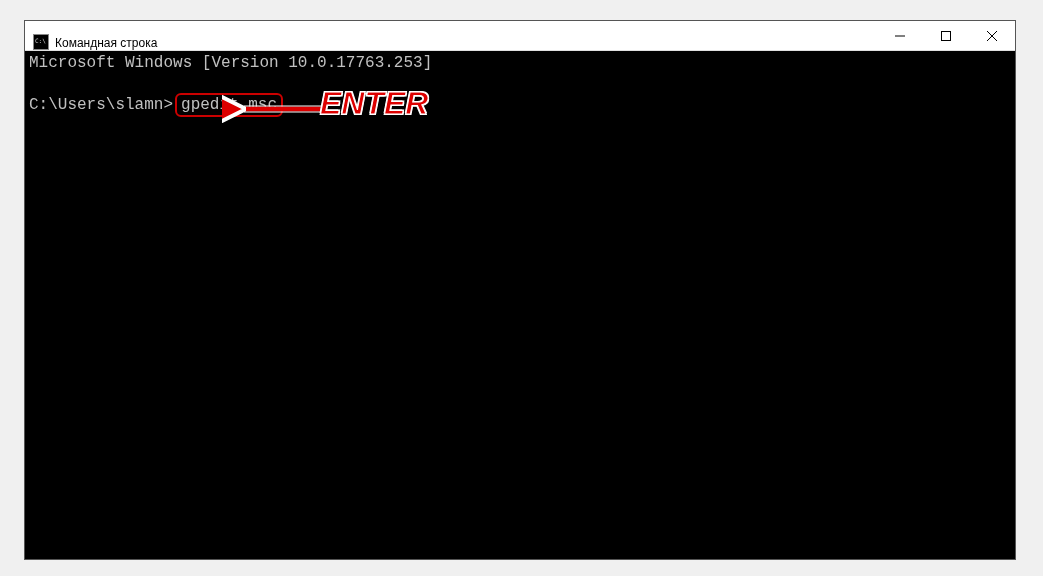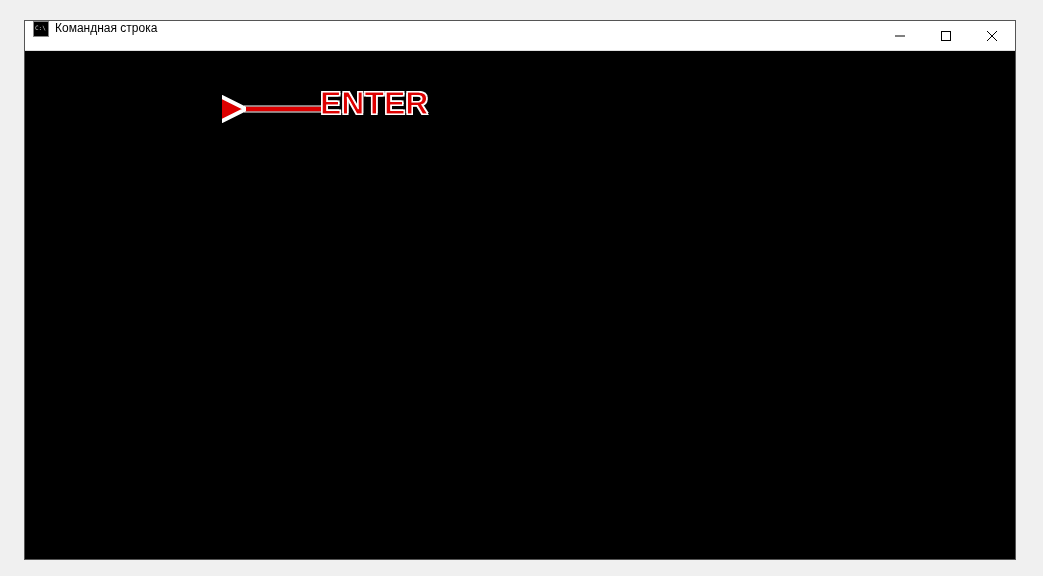--- a/index.html
+++ b/index.html
@@ -23,21 +23,21 @@
       height: 540px;
       background: #ffffff;
       border: 1px solid #555;
       display: flex;
       flex-direction: column;
     }
     .titlebar {
       height: 30px;
       background: #ffffff;
       display: flex;
-      align-items: flex-start;
+      align-items: flex-end;
       padding-left: 8px;
       border-bottom: 1px solid #e0e0e0;
     }
     .title-icon {
       width: 16px;
       height: 16px;
       background: #000;
       border: 1px solid #888;
       position: relative;
       margin-right: 6px;
@@ -104,20 +104,21 @@
       left: 222px;
       pointer-events: none;
     }
     .annotation-text {
       position: absolute;
       top: 85px;
       left: 320px;
       font-family: Arial, sans-serif;
       font-size: 32px;
       font-weight: 900;
+      font-style: italic;
       color: #dd0000;
       -webkit-text-stroke: 1px #ffffff;
       text-shadow: 
         -1px -1px 0 #fff,
         1px -1px 0 #fff,
         -1px 1px 0 #fff,
         1px 1px 0 #fff;
       pointer-events: none;
     }
     .console::-webkit-scrollbar {
@@ -161,21 +162,28 @@
       </div>
       <div class="win-btn close-btn">
         <svg viewBox="0 0 10 10">
             <line x1="0" y1="0" x2="10" y2="10" stroke="#000" stroke-width="1"></line>
             <line x1="10" y1="0" x2="0" y2="10" stroke="#000" stroke-width="1"></line>
           </svg>
       </div>
     </div>
   </div>
   <div class="console">
+    <div class="console-line">Microsoft Windows [Version 10.0.17763.253]</div>
     <div class="console-line">&nbsp;</div>
+    <div class="prompt-line">
+      <span>C:\Users\slamn&gt;</span>
+      <span class="highlight-box">
+        <span>gpedit.msc</span>
+      </span>
+    </div>
   </div>
 </div>
 
 <svg class="annotation-arrow" width="110" height="28">
   <defs>
     <marker id="arrowhead" markerWidth="8" markerHeight="8" refX="2" refY="4" orient="auto">
       <polygon points="8 0, 0 4, 8 8" fill="#dd0000" stroke="#ffffff" stroke-width="0.8"></polygon>
     </marker>
   </defs>
   <line x1="100" y1="14" x2="14" y2="14" stroke="#dd0000" stroke-width="5" marker-end="url(#arrowhead)"></line>

